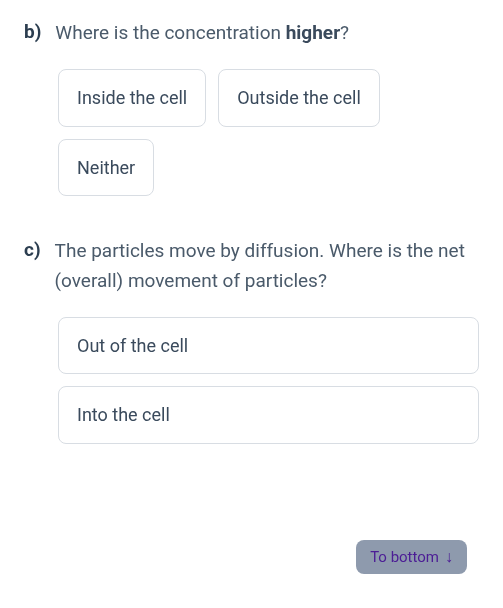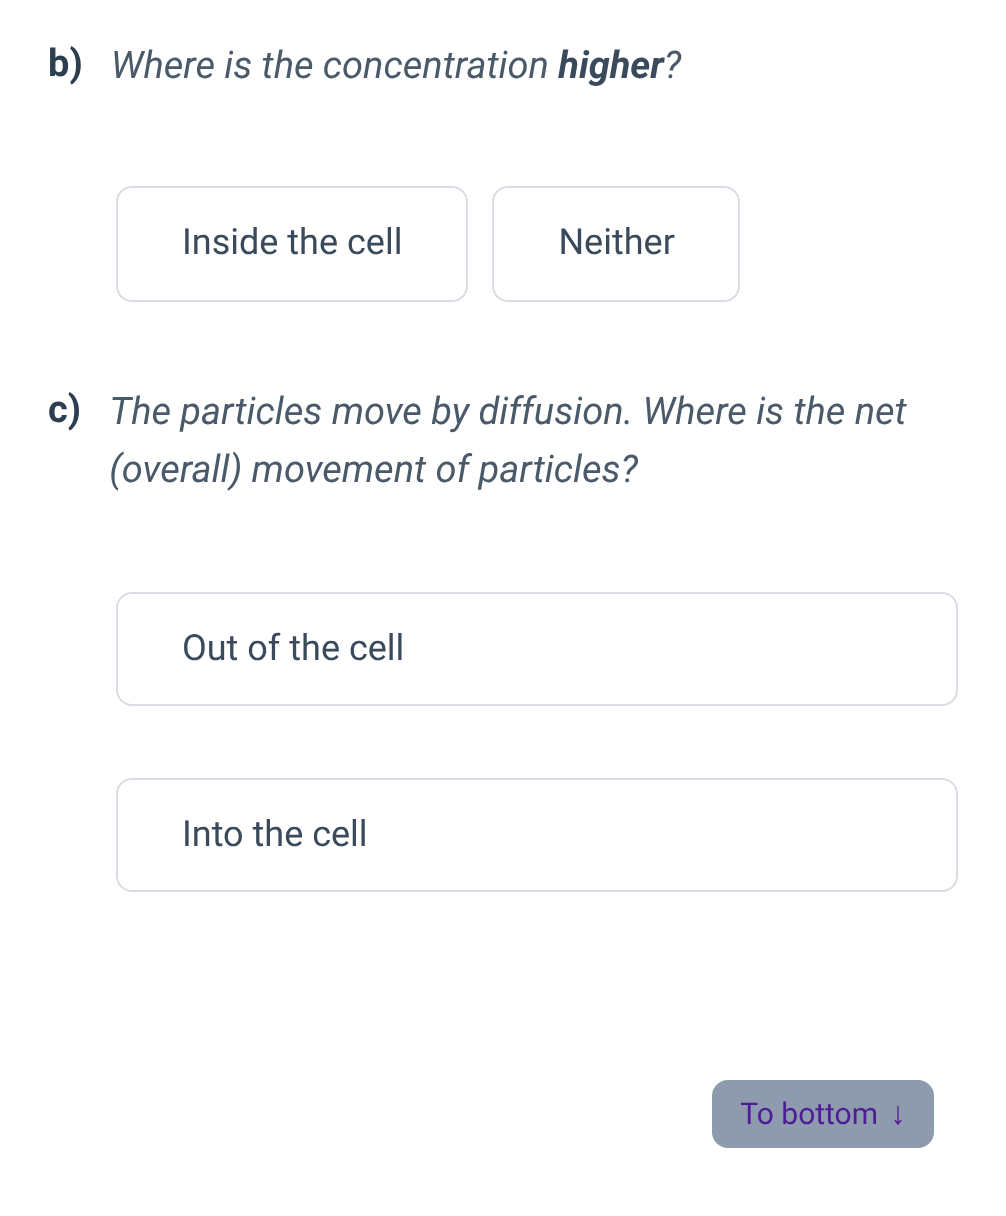--- a/index.html
+++ b/index.html
@@ -28,21 +28,20 @@
       color: #2c3e50;
       font-size: 19px;
       margin-right: 14px;
       line-height: 1.5;
     }
     .question-text {
       font-size: 19px;
       color: #4a5a6a;
       line-height: 1.55;
       flex: 1;
-      font-style: italic;
     }
     .question-text strong {
       font-weight: 700;
       color: #3a4a5c;
     }
     .options-inline {
       display: flex;
       flex-wrap: wrap;
       gap: 12px;
       margin-left: 34px;
@@ -50,28 +49,27 @@
     .options-stacked {
       display: flex;
       flex-direction: column;
       gap: 12px;
       margin-left: 34px;
     }
     .option-btn {
       border: 1.5px solid #d8dde3;
       background: #ffffff;
       border-radius: 8px;
-      padding: 16px 32px;
+      padding: 16px 18px;
       font-size: 18px;
       color: #3a4a5c;
       text-align: left;
       cursor: pointer;
       font-family: inherit;
       line-height: 1.3;
-      margin-top: 24px;
     }
     .option-btn-full {
       width: 100%;
     }
     .to-bottom-pill {
       position: absolute;
       right: 36px;
       bottom: 34px;
       background: #8e9aad;
       color: #4c1d95;
@@ -96,20 +94,21 @@
 
 <div class="question-block">
   <div class="question-header">
     <span class="question-label">b)</span>
     <span class="question-text">
       <span>Where is the concentration </span><strong>higher</strong><span>?</span>
     </span>
   </div>
   <div class="options-inline">
     <button class="option-btn">Inside the cell</button>
+    <button class="option-btn">Outside the cell</button>
     <button class="option-btn">Neither</button>
   </div>
 </div>
 
 <div class="question-block">
   <div class="question-header">
     <span class="question-label">c)</span>
     <span class="question-text">The particles move by diffusion. Where is the net (overall) movement of particles?</span>
   </div>
   <div class="options-stacked">

